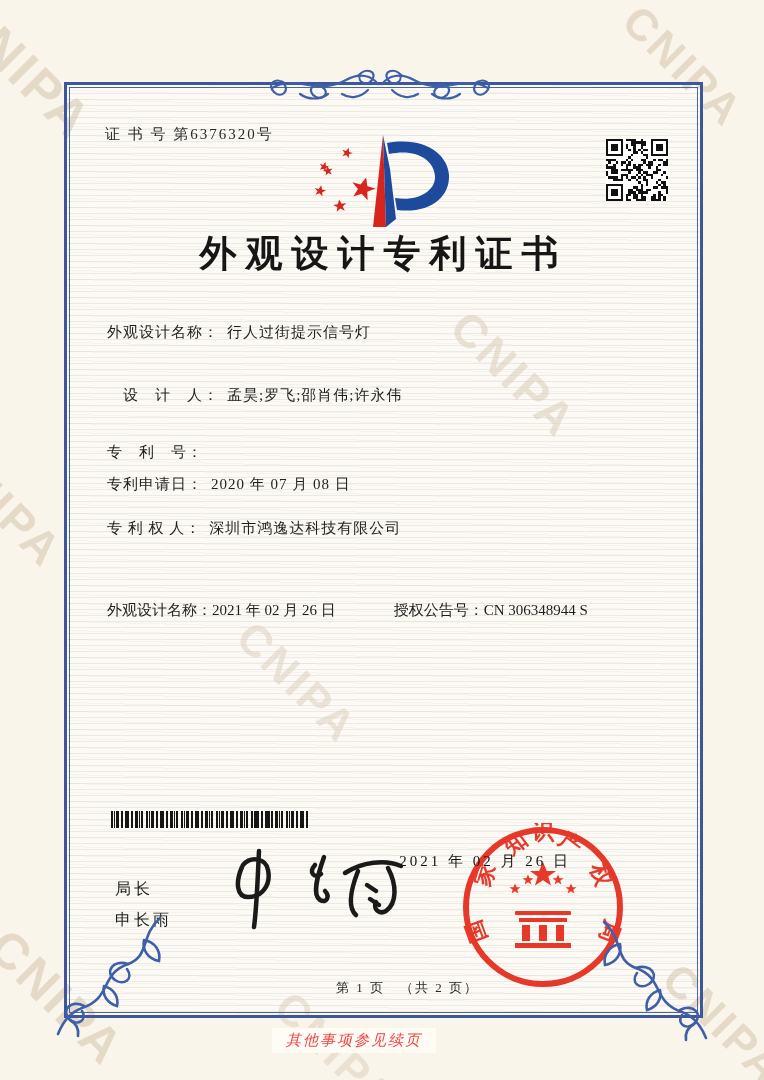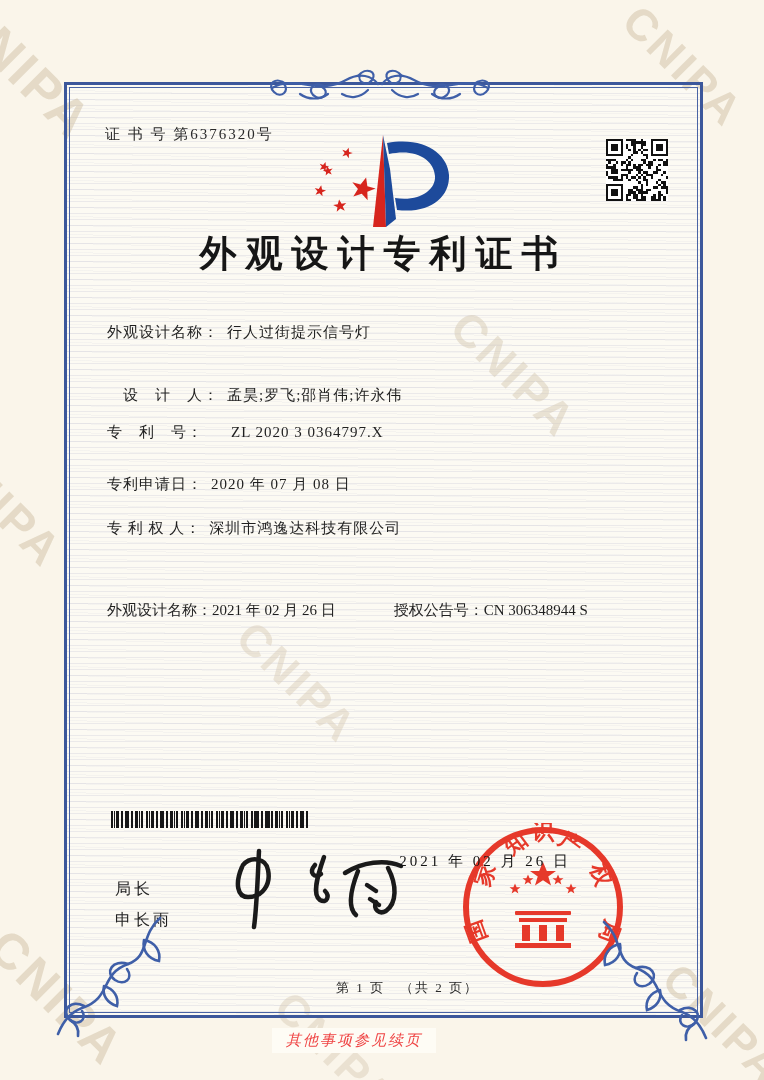--- a/index.html
+++ b/index.html
@@ -320,23 +320,22 @@
     <div class="title">外观设计专利证书</div>
 
     <div class="field" style="top:236px;">
       <span class="lbl">外观设计名称：</span>
       <span class="val">行人过街提示信号灯</span>
     </div>
     <div class="field" style="top:299px;margin-left:16px;">
       <span class="lbl">设　计　人：</span>
       <span class="val">孟昊;罗飞;邵肖伟;许永伟</span>
     </div>
-    <div class="field" style="top:336px;gap:20px;">
+    <div class="field" style="top:356px;">
       <span class="lbl">专　利　号：</span>
-      <span class="val">ZL 2020 3 0364797.X</span>
     </div>
     <div class="field" style="top:388px;justify-content:space-between;">
       <span class="lbl">专利申请日：</span>
       <span class="val">2020 年 07 月 08 日</span>
     </div>
     <div class="field" style="top:432px;">
       <span class="lbl">专 利 权 人：</span>
       <span class="val">深圳市鸿逸达科技有限公司</span>
     </div>
 

